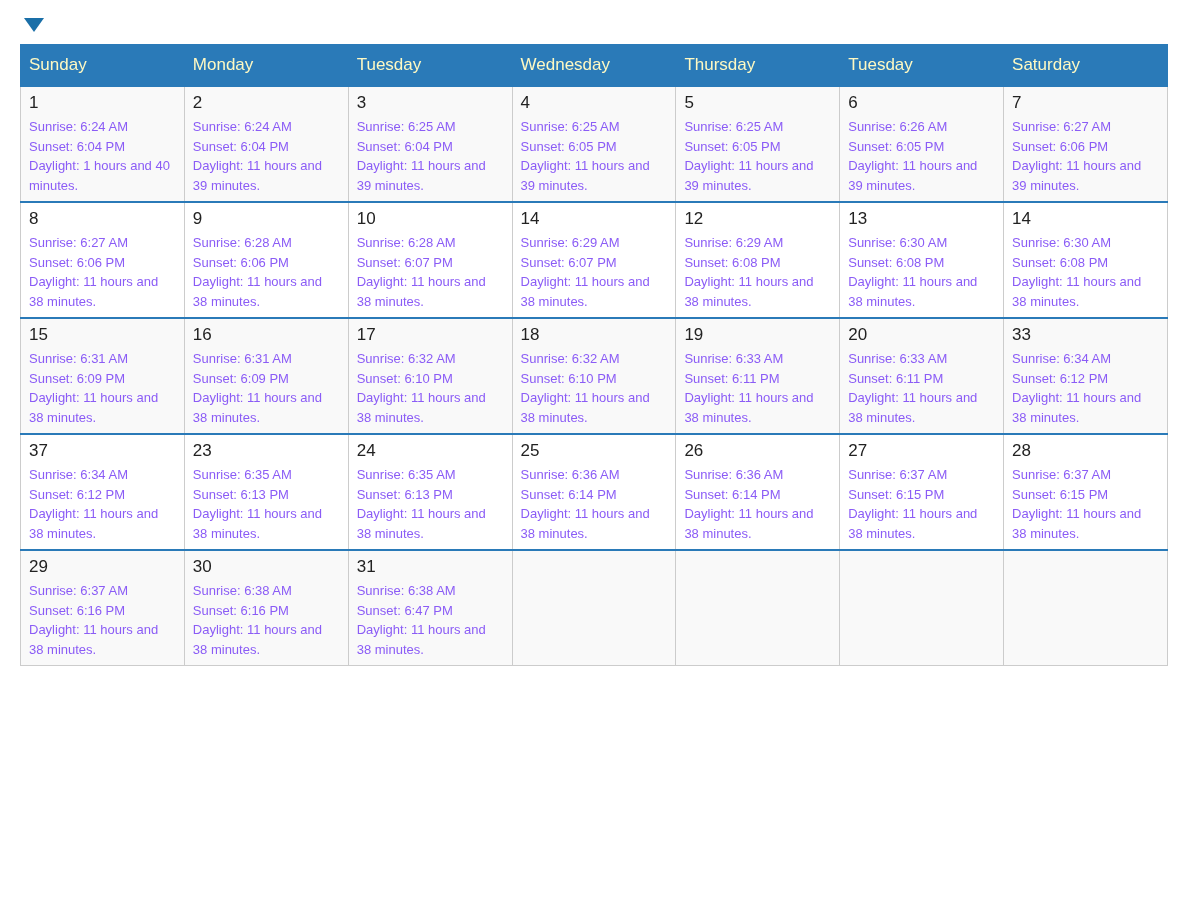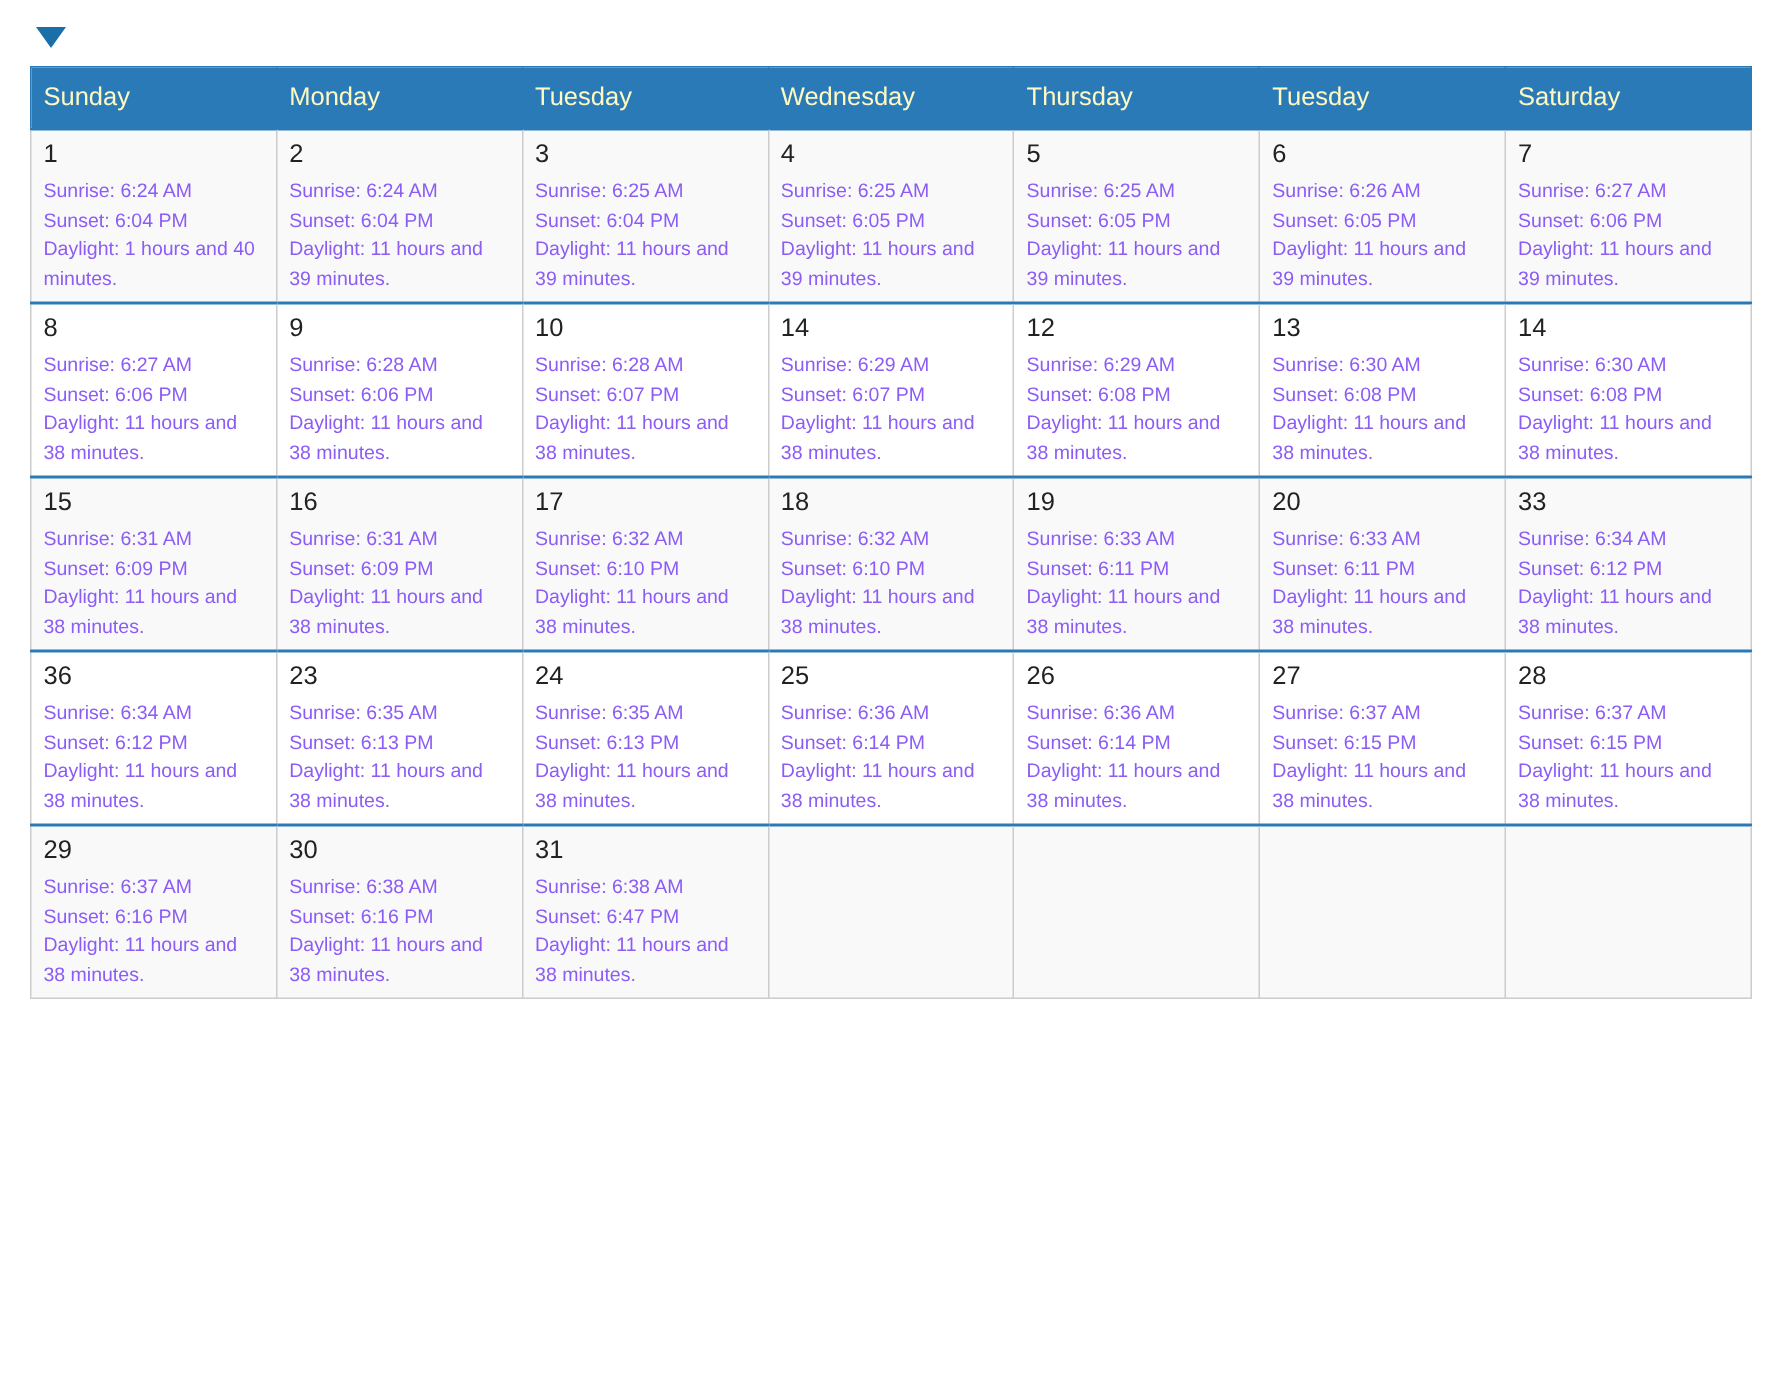--- a/index.html
+++ b/index.html
@@ -308,21 +308,21 @@
           <span class="day-number">33</span>
           <div class="day-info">
             <span>Sunrise: 6:34 AM</span><br>
             <span>Sunset: 6:12 PM</span><br>
             <span>Daylight: 11 hours and 38 minutes.</span>
           </div>
         </td>
       </tr>
       <tr>
         <td class="row-separator">
-          <span class="day-number">36</span>
+          <span class="day-number">37</span>
           <div class="day-info">
             <span>Sunrise: 6:34 AM</span><br>
             <span>Sunset: 6:12 PM</span><br>
             <span>Daylight: 11 hours and 38 minutes.</span>
           </div>
         </td>
         <td class="row-separator">
           <span class="day-number">23</span>
           <div class="day-info">
             <span>Sunrise: 6:35 AM</span><br>

